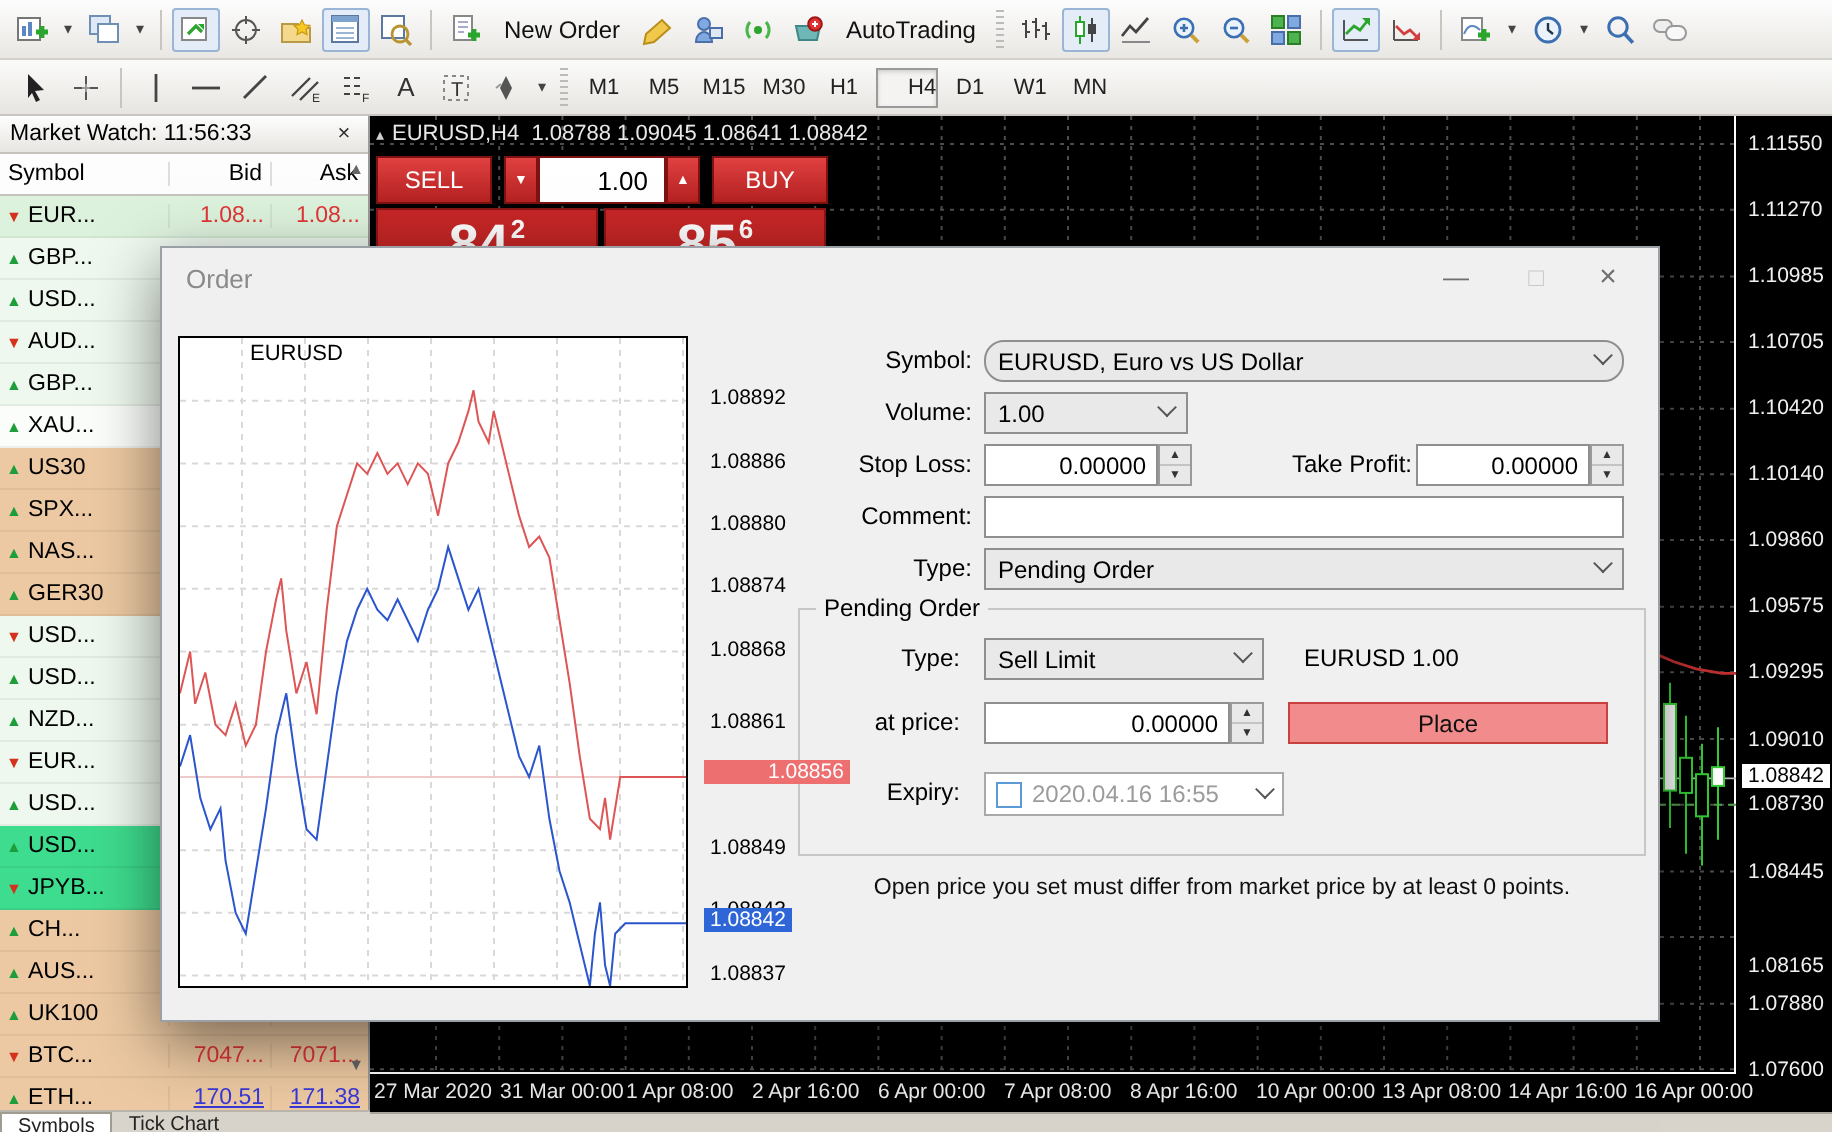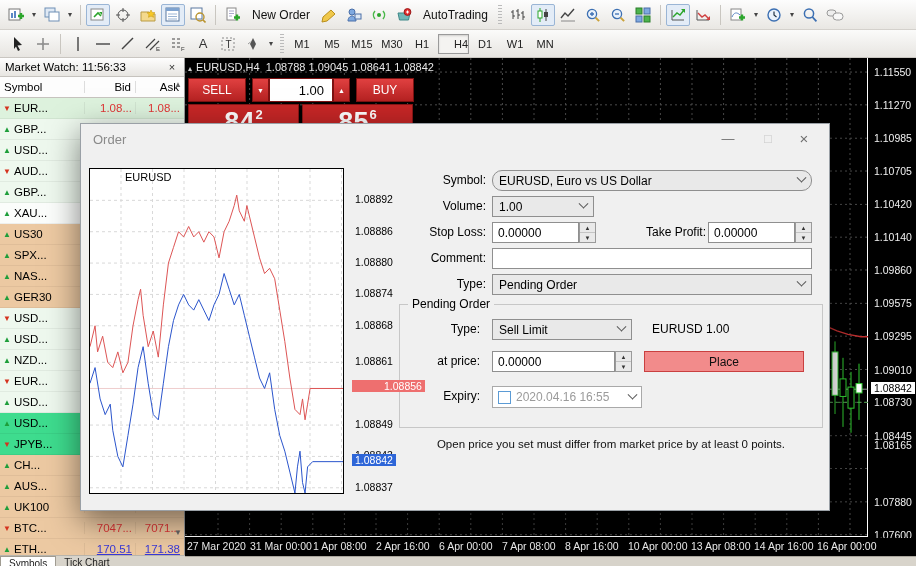--- a/index.html
+++ b/index.html
@@ -73,21 +73,21 @@
   .ticktitle{position:absolute;left:5px;top:2px;font-size:11px;color:#000;z-index:2;padding-left:30px;}
   .ticklabels{position:absolute;left:268px;top:44px;width:72px;height:326px;}
   .tklabel{position:absolute;left:6px;font-size:10.5px;color:#000;white-space:nowrap;}
   .tkmark{position:absolute;left:3px;font-size:10.5px;color:#fff;padding:0 3px;z-index:2;}
   .tkmark.ask{background:#ee6f6f;} .tkmark.bid{background:#2e66d8;}
   .flabel{position:absolute;text-align:right;color:#000;}
   .sel{position:absolute;height:21px;background:#e9e9e9;border:1px solid #8f8f8f;display:flex;align-items:center;padding:0 6px;}
   .sel .txt{flex:1;overflow:hidden;white-space:nowrap;}
   .chev{width:7px;height:7px;border-right:1.4px solid #555;border-bottom:1.4px solid #555;transform:rotate(45deg) translate(-2px,-2px);flex:none;}
   .inp{position:absolute;height:21px;background:#fff;border:1px solid #8f8f8f;display:flex;align-items:center;padding:0 5px;}
-  .inp.num{}
+  .inp.num{justify-content:flex-end;}
   .spin{position:absolute;width:17px;height:21px;border:1px solid #9a9a9a;background:#e9e9e9;display:flex;flex-direction:column;}
   .spin span{flex:1;display:flex;align-items:center;justify-content:center;font-size:6px;color:#333;border-bottom:1px solid #c4c4c4;}
   .spin span:last-child{border-bottom:none;}
   .group{position:absolute;left:318px;top:180px;width:424px;height:124px;border:1px solid #c7c7c7;}
   .group-legend{position:absolute;left:8px;top:-8px;background:#f0f0f0;padding:0 4px;}
   .summary{position:absolute;color:#000;}
   .place{position:absolute;background:#f28b8b;border:1px solid #c94040;color:#101010;display:flex;align-items:center;justify-content:center;height:21px;}
   .expiry{position:absolute;height:22px;background:#fff;border:1px solid #a9a9a9;display:flex;align-items:center;padding:0 5px;gap:5px;}
   .cb{width:13px;height:13px;border:1px solid #5b9bd5;background:#fff;flex:none;}
   .expiry .txt{color:#9b9b9b;flex:1;white-space:nowrap;overflow:hidden;}
@@ -579,21 +579,21 @@
         <div class="plabel" style="top: 74.2237px;">1.10985</div>
         <div class="plabel" style="top: 107.016px;">1.10705</div>
         <div class="plabel" style="top: 140.394px;">1.10420</div>
         <div class="plabel" style="top: 173.186px;">1.10140</div>
         <div class="plabel" style="top: 205.978px;">1.09860</div>
         <div class="plabel" style="top: 239.356px;">1.09575</div>
         <div class="plabel" style="top: 272.148px;">1.09295</div>
         <div class="plabel" style="top: 305.526px;">1.09010</div>
         <div class="plabel" style="top: 338.318px;">1.08730</div>
         <div class="plabel" style="top: 371.696px;">1.08445</div>
-        <div class="plabel" style="top: 381px;">1.08165</div>
+        <div class="plabel" style="top: 419px;">1.08165</div>
         <div class="plabel" style="top: 437.866px;">1.07880</div>
         <div class="plabel" style="top: 470.658px;">1.07600</div>
         <div class="pcur" style="top: 324.201px;">1.08842</div>
       </div>
     <div class="taxis" id="taxis">
         <div class="tlab" style="left: 2px;">27 Mar 2020</div>
         <div class="tlab" style="left: 65px;">31 Mar 00:00</div>
         <div class="tlab" style="left: 128px;">1 Apr 08:00</div>
         <div class="tlab" style="left: 191px;">2 Apr 16:00</div>
         <div class="tlab" style="left: 254px;">6 Apr 00:00</div>

